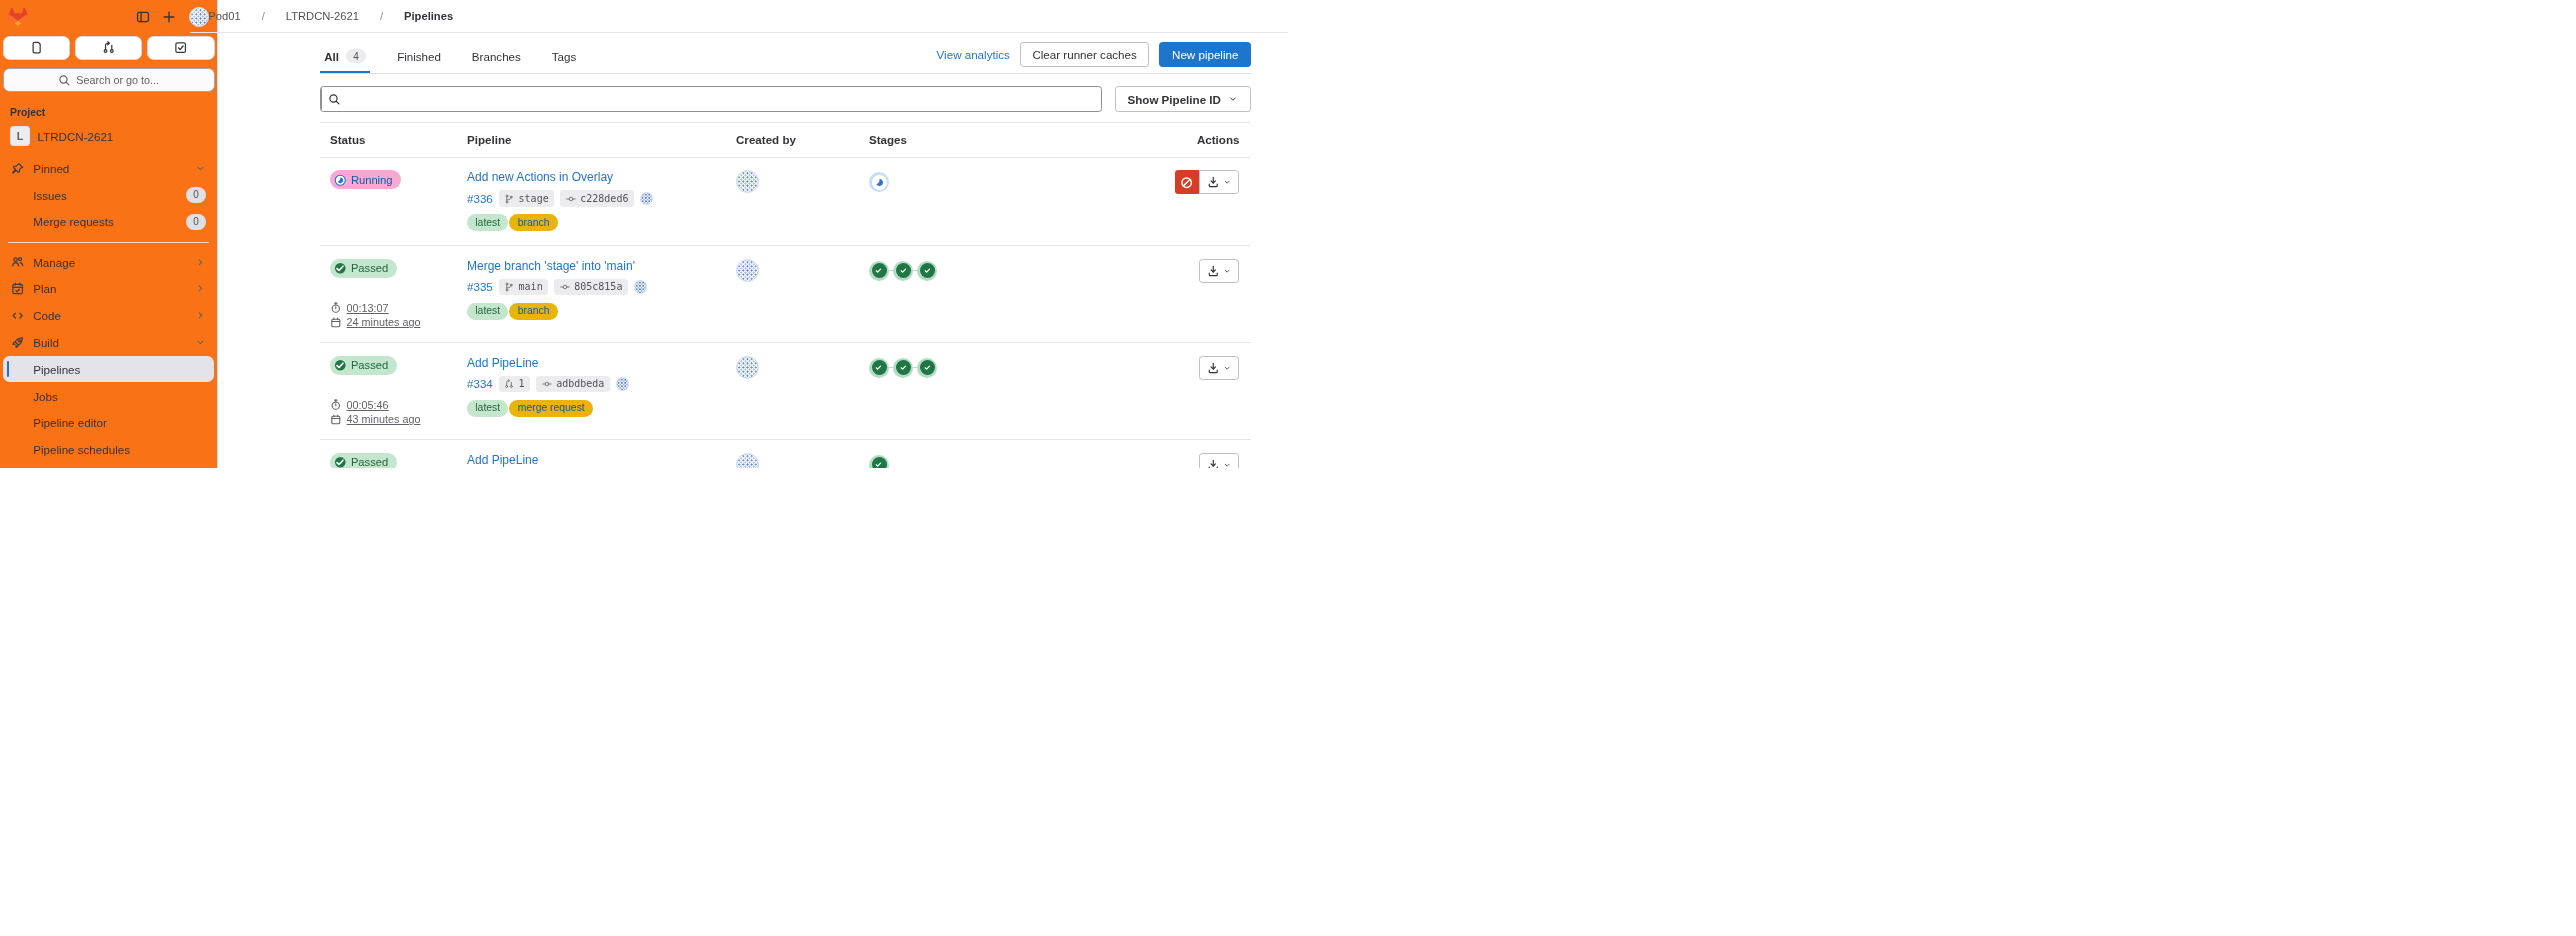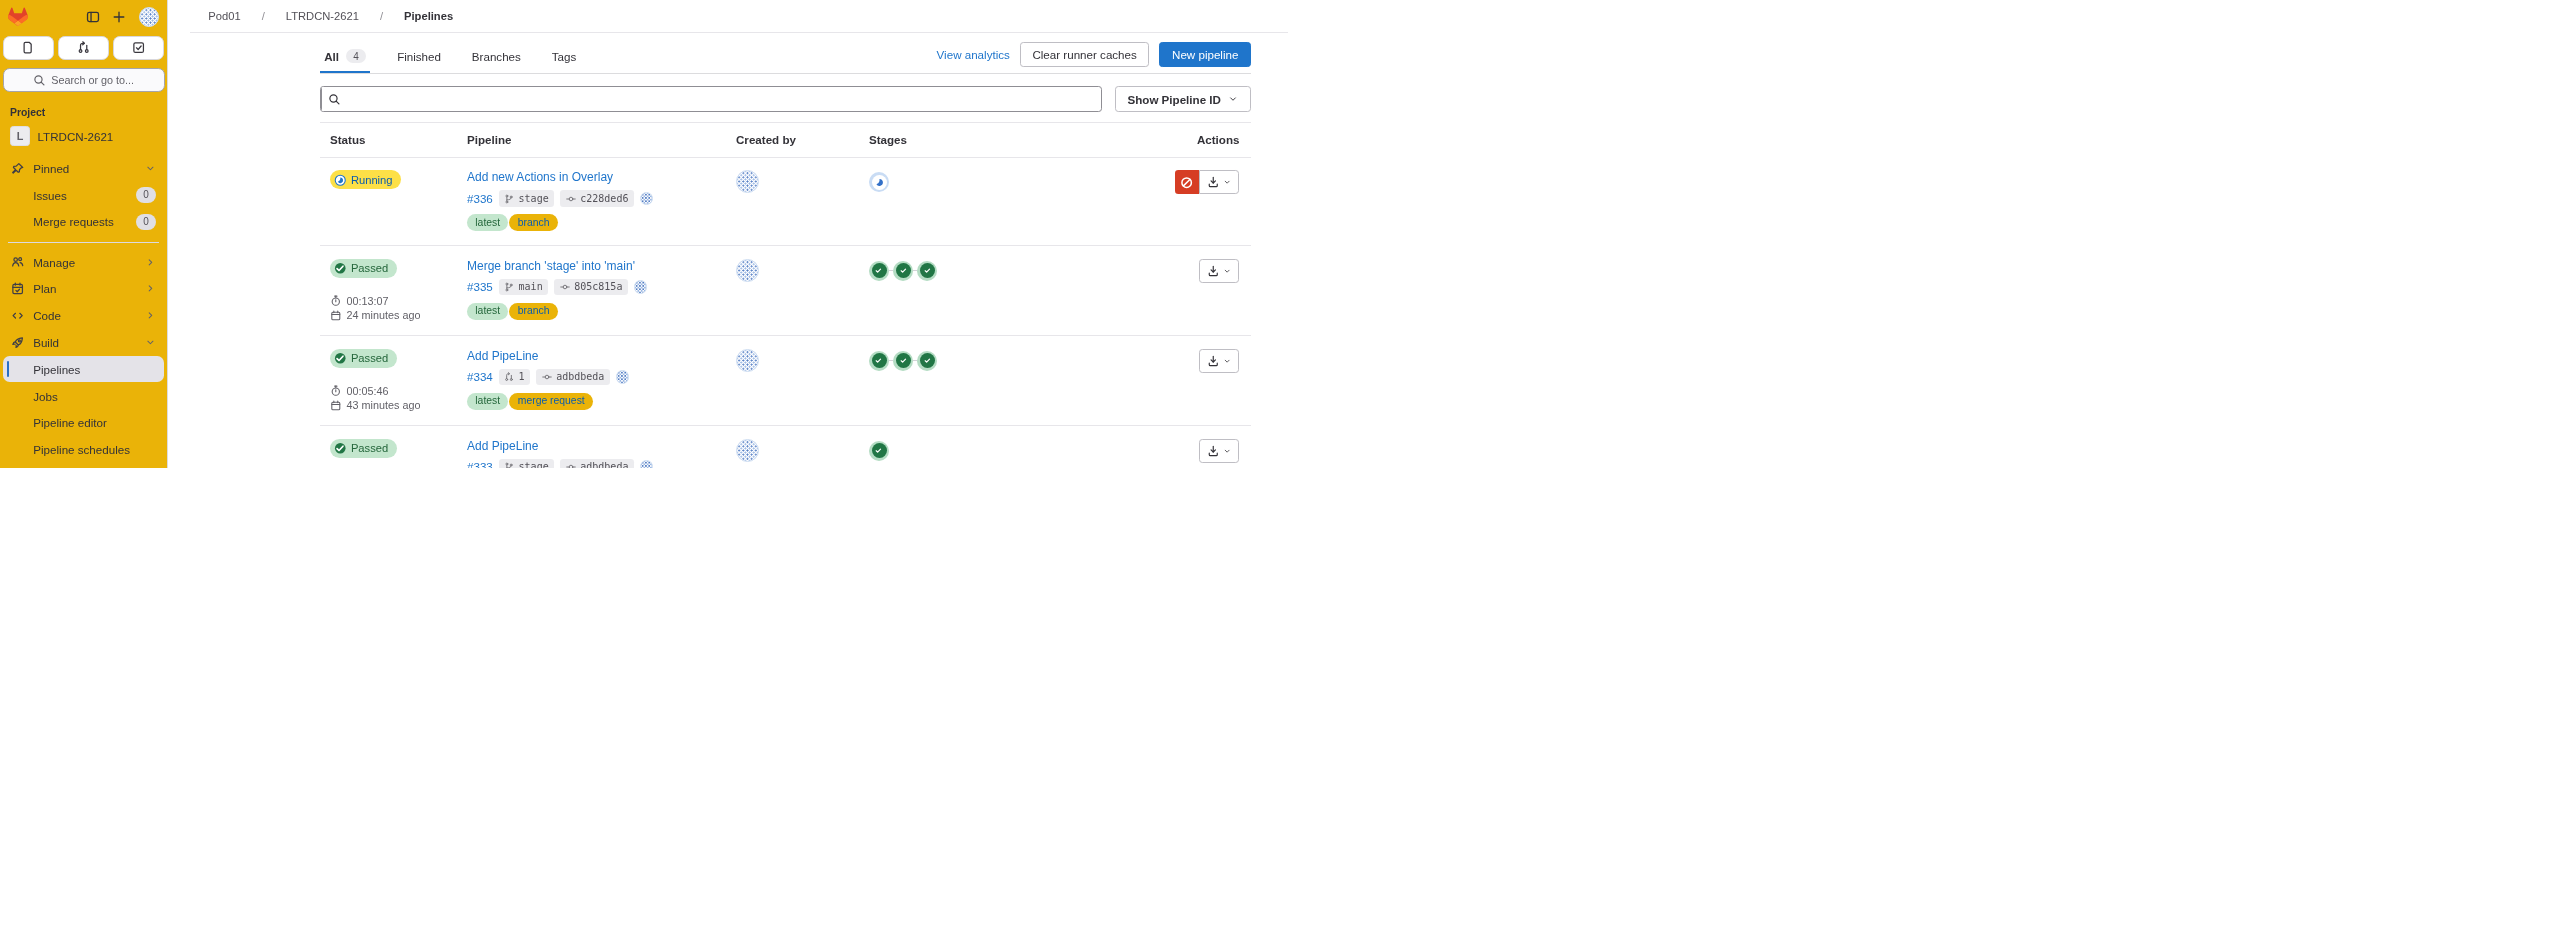--- a/index.html
+++ b/index.html
@@ -21,22 +21,22 @@
     background-size:4.2px 4.2px,4.2px 4.2px;
     background-position:0 0,2.1px 2.1px;
     flex:0 0 auto;
   }
   .av-24{ width:20px; height:20px; }
   .av-28{ width:23px; height:23px; }
   .av-16{ width:13.3px; height:13.3px; background-size:3.3px 3.3px,3.3px 3.3px; background-position:0 0,1.7px 1.7px; }
 
   
   .sidebar{
-    position:absolute; left:0; top:0; width:168px; height:468px;
-    background:#eab308; border-right:0.8px solid #dcdbe1;
+    position:absolute; left:0; top:0; width:218px; height:468px;
+    background:#f97316; border-right:0.8px solid #dcdbe1;
   }
   .sidebar-header{ height:33px; display:flex; align-items:center; padding:0 8.3px 0 7.5px; gap:12.5px; }
   .sidebar-header .spacer{ flex:1; }
   .icon-btn{ background:none; border:none; color:#333238; cursor:pointer; display:flex; align-items:center; }
   .shortcuts{ display:flex; gap:4.2px; padding:2.5px 2.5px 0; }
   .shortcut-btn{
     flex:1; height:24px; background:#fff; border:0.8px solid #d8d7dc; border-radius:6.7px;
     display:flex; align-items:center; justify-content:center; color:#3a383f; cursor:pointer;
   }
   .search-box{
@@ -111,23 +111,23 @@
   .phead > div{ padding-left:10px; }
   .phead .h-actions{ text-align:right; padding-right:11.6px; }
   .prow{ border-top:0.8px solid #e7e6ea; padding:12.5px 0 14px; min-height:71px; }
   .prow:last-child{ border-bottom:0.8px solid #e7e6ea; }
   .cell{ padding-left:10px; }
 
   .status-badge{
     display:inline-flex; align-items:center; gap:4.2px; height:19px; padding:0 8.3px 0 4.2px;
     border-radius:831px; font-size:11.2px; cursor:pointer;
   }
-  .status-badge.running{ background:#fde047; color:#0b5cad; }
+  .status-badge.running{ background:#f9a8d4; color:#0b5cad; }
   .status-badge.passed{ background:#c3e6cd; color:#24663b; }
-  .meta{ margin-top:17px; font-size:10.8px; color:#626168; }
+  .meta{ margin-top:24px; font-size:10.8px; color:#626168;text-decoration:underline; }
   .meta-line{ display:flex; align-items:center; gap:5px; margin-top:2.5px; }
 
   .ptitle{ color:#1f75cb; text-decoration:none; font-size:12px; display:inline-block; cursor:pointer; }
   .id-row{ margin-top:5.8px; display:flex; align-items:center; gap:5.8px; }
   .pid{ color:#1f75cb; text-decoration:none; cursor:pointer; }
   .chip{
     background:#ececef; border-radius:3.3px; height:16.6px; padding:0 5.8px;
     display:inline-flex; align-items:center; gap:4.2px;
     font-family:"DejaVu Sans Mono", monospace; font-size:10px; color:#535158; cursor:pointer;
   }

